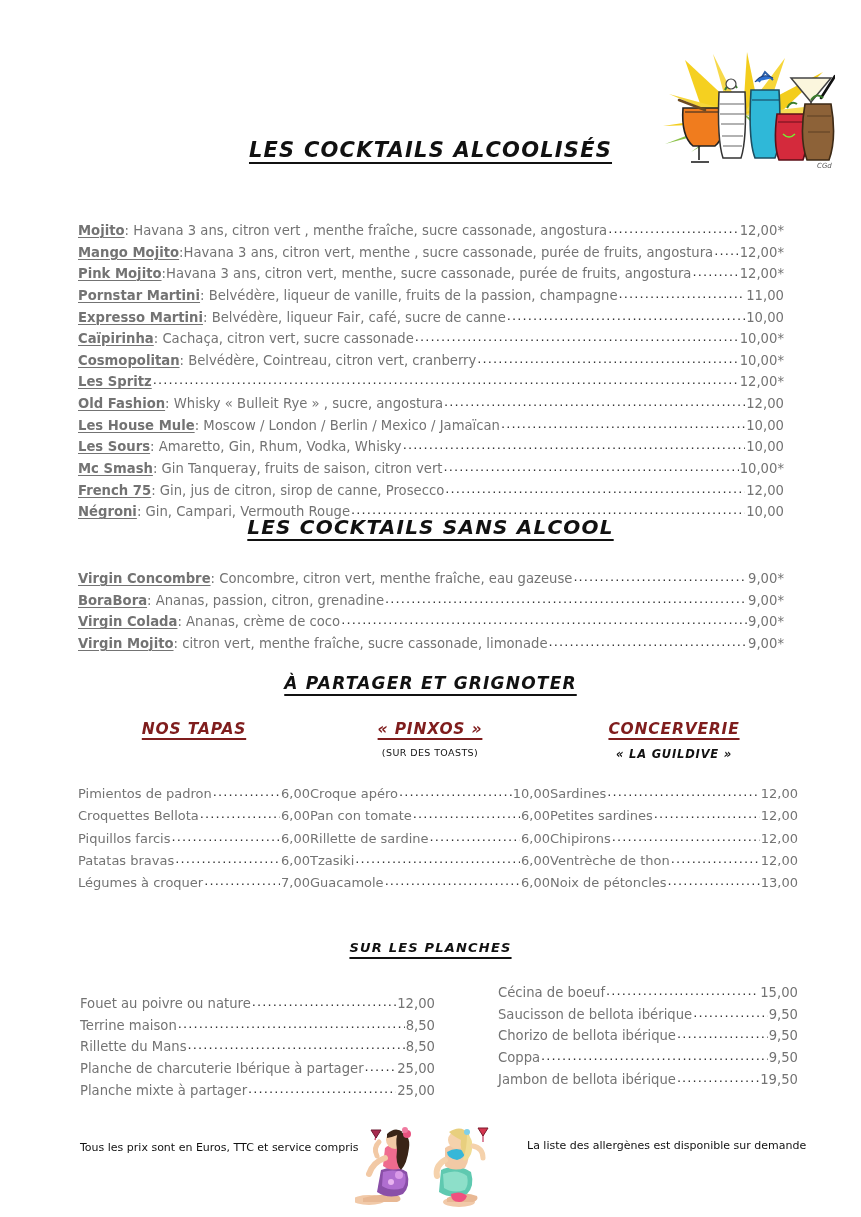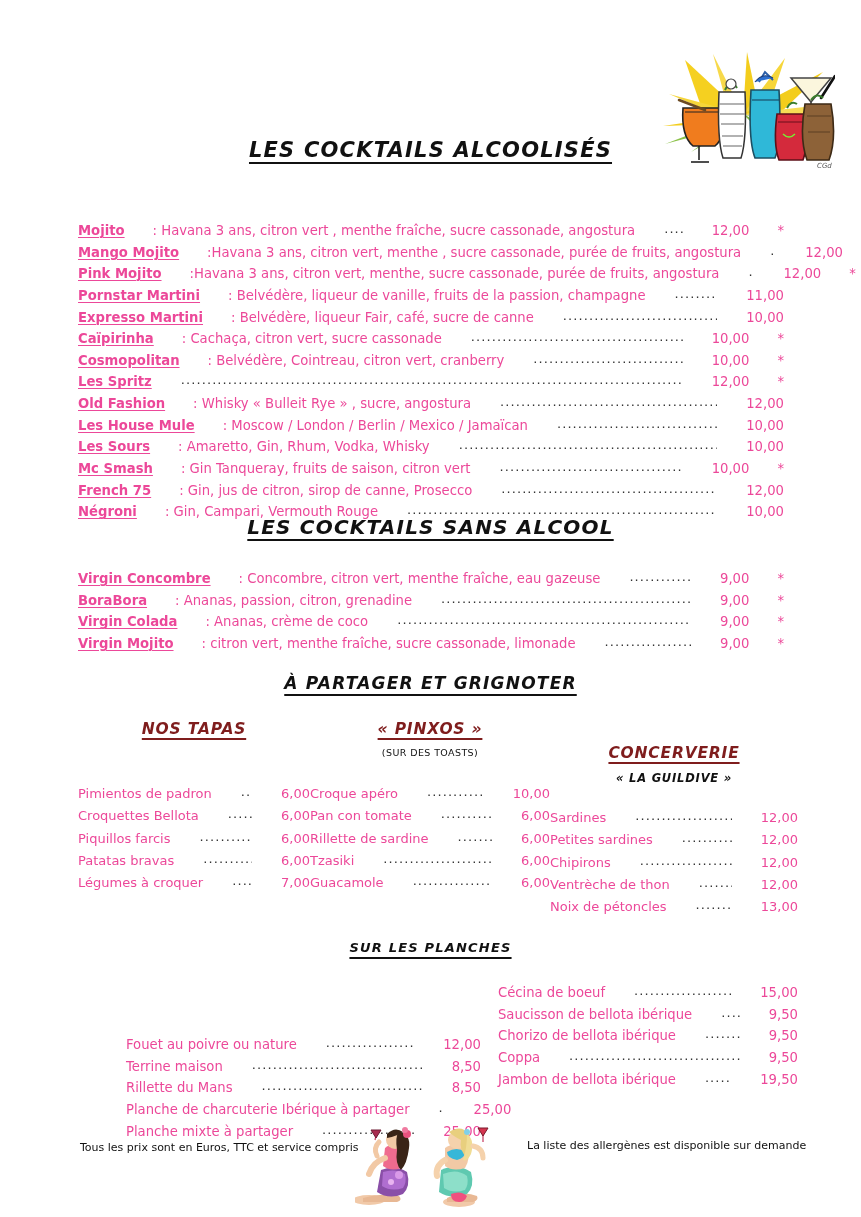--- a/index.html
+++ b/index.html
@@ -37,24 +37,23 @@
   .title-plank { font-size: 13px; }
 
   
   .menu-list { margin: 0; padding: 0; list-style: none; }
   .row {
     display: flex;
     align-items: baseline;
     width: 100%;
     font-family: "DejaVu Sans", sans-serif;
     font-size: 13.2px;
-    color: #ec4899;
+    color: #737373;
     line-height: 1.64;
     white-space: nowrap;
-    gap: 28px;
   }
   .row .lead-name {
     font-weight: 600;
     text-decoration: underline;
     text-underline-offset: 2px;
     text-decoration-thickness: 1px;
     flex: 0 0 auto;
   }
   .row .desc {
     flex: 0 0 auto;
@@ -382,21 +381,21 @@
             <span class="dots"></span>
             <span class="price">6,00</span>
           </li>
           <li class="row">
             <span class="desc">Guacamole</span>
             <span class="dots"></span>
             <span class="price">6,00</span>
           </li>
         </ul>
       </div>
-      <div class="col" style="width: 248px; margin-top: 24px;">
+      <div class="col" style="width: 248px;">
         <div class="col-head">CONCERVERIE</div>
         <div class="col-sub caps" style="min-height: 14px;">« LA  GUILDIVE »</div>
         <ul class="menu-list col-items">
           <li class="row">
             <span class="desc">Sardines</span>
             <span class="dots"></span>
             <span class="price">12,00</span>
           </li>
           <li class="row">
             <span class="desc">Petites sardines</span>
@@ -417,21 +416,21 @@
             <span class="desc">Noix de pétoncles</span>
             <span class="dots"></span>
             <span class="price">13,00</span>
           </li>
         </ul>
       </div>
     </div>
 
   <div class="section-title title-plank" style="position:absolute; left:0; top:940px; width:861px;">SUR LES PLANCHES</div>
 
-  <ul class="menu-list" id="planches-left" style="position:absolute; left:80px; top:1034px; width:355px;margin-left:46px;">
+  <ul class="menu-list" id="planches-left" style="position:absolute; left:80px; top:993px; width:355px;">
       <li class="row">
         <span class="desc">Fouet au poivre ou nature</span>
         <span class="dots"></span>
         <span class="price">12,00</span>
       </li>
       <li class="row">
         <span class="desc">Terrine maison</span>
         <span class="dots"></span>
         <span class="price">8,50</span>
       </li>

